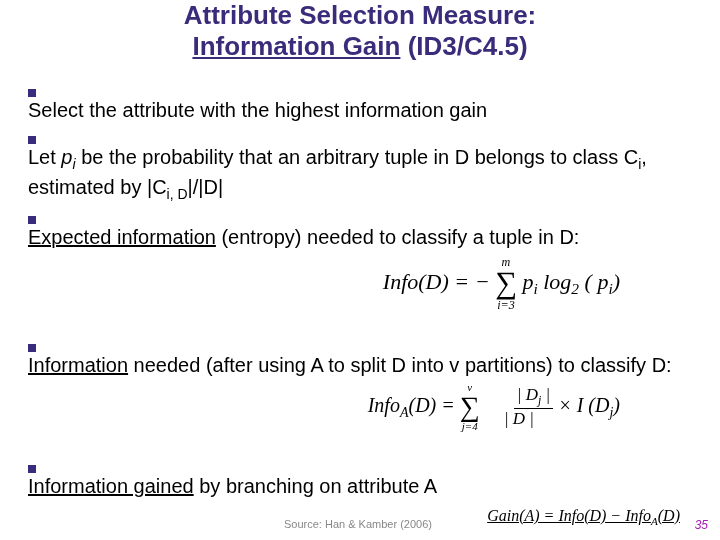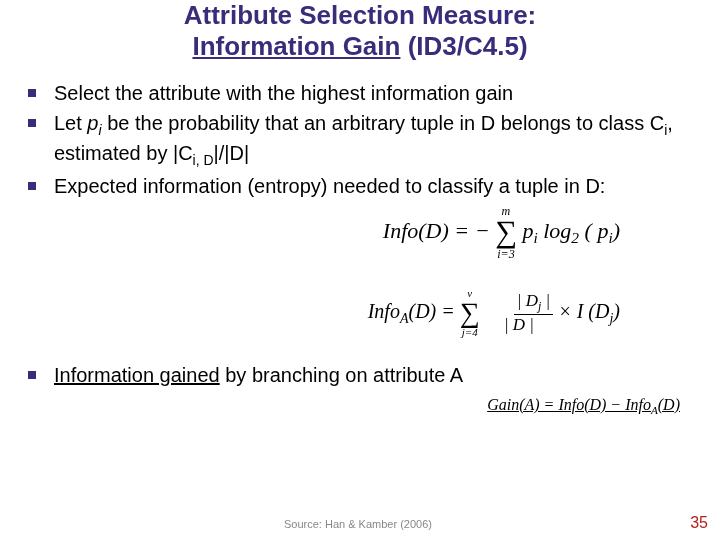--- a/index.html
+++ b/index.html
@@ -26,20 +26,21 @@
   .content {
     padding: 18px 40px 0 28px;
   }
   .bullet {
     display: flex;
     align-items: flex-start;
     margin-bottom: 4px;
     font-size: 20px;
     line-height: 1.3;
     color: #000;
+    flex-direction: column;
   }
   .bullet .sq {
     width: 8px;
     height: 8px;
     background: #3a2c7a;
     margin-top: 9px;
     margin-right: 18px;
     flex-shrink: 0;
   }
   .bullet .txt { flex: 1; }
@@ -74,22 +75,23 @@
     left: 0;
     right: 4px;
     text-align: center;
     font-size: 11px;
     color: #888;
   }
   .pagenum {
     position: absolute;
     bottom: 8px;
     right: 12px;
-    font-size: 16px;
-    color: #b91c1c;
+    font-size: 12px;
+    color: #a21caf;
+    font-style: italic;
   }
   sub { font-size: 0.7em; }
   .frac {
     display: inline-block;
     vertical-align: middle;
     text-align: center;
     font-size: 0.85em;
   }
   .frac .fn { display:block; border-bottom:1px solid #000; padding:0 3px;margin-left:29px; }
   .frac .fd { display:block; padding:0 3px; }
@@ -118,38 +120,44 @@
   <div class="bullet">
     <div class="sq"></div>
     <div class="txt">
       <span>Let </span><i class="var">p<sub>i</sub></i><span> be the probability that an arbitrary tuple in D belongs to class C</span><sub>i</sub><span>, estimated by |C</span><sub>i, D</sub><span>|/|D|</span>
     </div>
   </div>
 
   <div class="bullet">
     <div class="sq"></div>
     <div class="txt">
-      <span style="">Expected information</span><span> (entropy) needed to classify a tuple in D:</span>
+      <span style="text-decoration:underline">Expected information</span><span> (entropy) needed to classify a tuple in D:</span>
     </div>
   </div>
 
   <div class="formula">
     <span>Info(D) = −</span>
     <span class="sumwrap">
       <span class="lim">m</span>
       <span class="sum">∑</span>
       <span class="lim">i=3</span>
     </span>
     <span> p</span><sub>i</sub>
     <span> log</span><sub>2</sub>
     <span>( p</span><sub>i</sub><span>)</span>
   </div>
 
   <div class="gap"></div>
 
+  <div class="bullet">
+    <div class="sq"></div>
+    <div class="txt">
+      <span style="text-decoration:underline">Information</span><span> needed (after using A to split D into v partitions) to classify D:</span>
+    </div>
+  </div>
 
   <div class="formula2">
     <span>Info</span><sub>A</sub><span>(D) = </span>
     <span class="sumwrap">
       <span class="lim">v</span>
       <span class="sum">∑</span>
       <span class="lim">j=4</span>
     </span>
     <span class="frac">
       <span class="fn"><span>| D</span><sub>j</sub><span> |</span></span>

